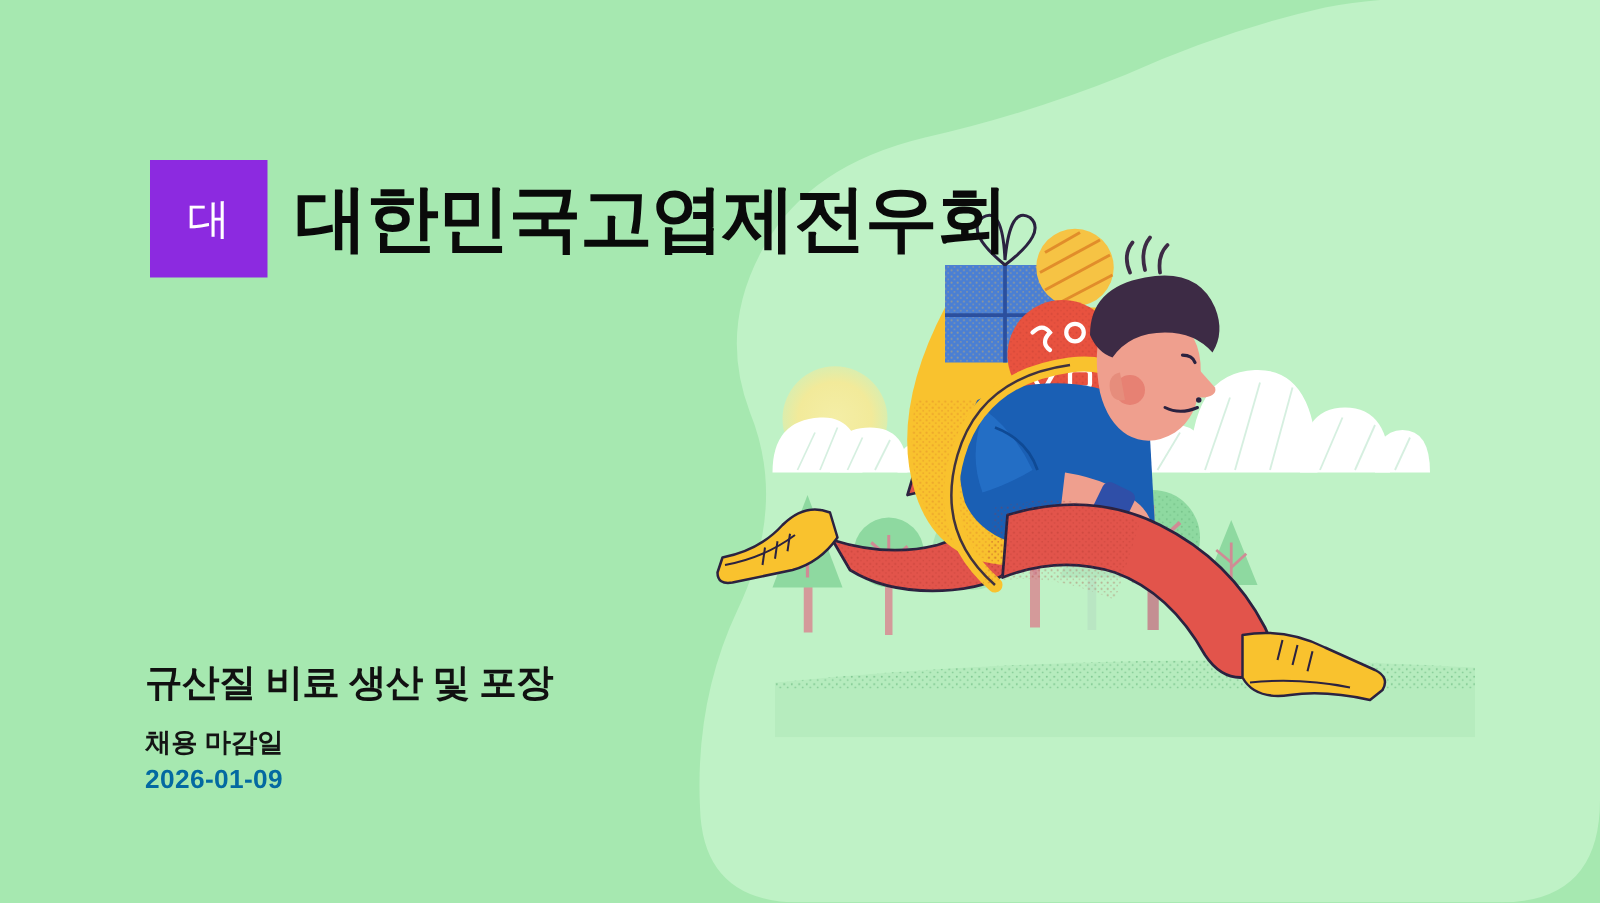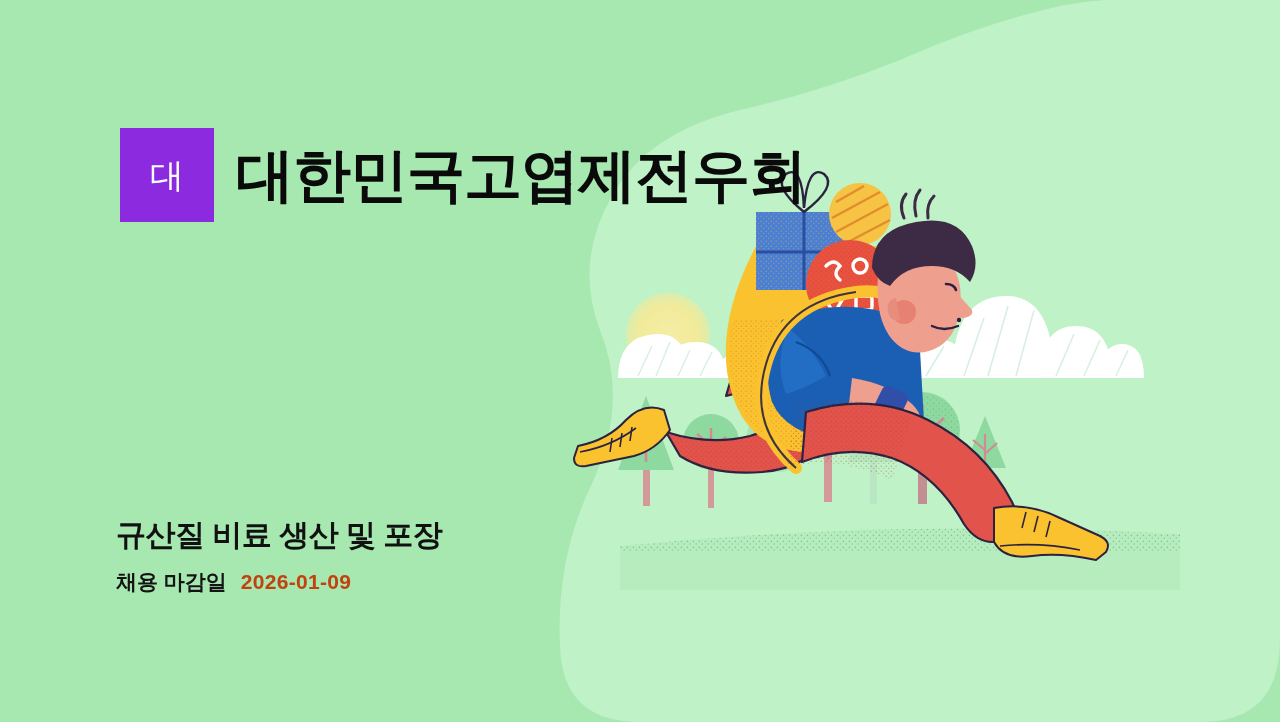--- a/index.html
+++ b/index.html
@@ -73,47 +73,48 @@
     line-height: 1.05;
     white-space: nowrap;
     letter-spacing: -1px;
     text-align: right;
   }
 
   
   #job-info {
     position: absolute;
     left: 116px;
-    top: 516px;
+    top: 528px;
     z-index: 5;
   }
   #job-title {
     font-size: 30px;
     font-weight: 700;
     color: #111111;
     line-height: 1.25;
     letter-spacing: -0.5px;
     white-space: nowrap;
   }
   #deadline-row {
     margin-top: 14px;
     display: flex;
     align-items: baseline;
-    gap: 14px;
+    gap: 4px;
     white-space: nowrap;
+    flex-direction: column;
   }
   #deadline-label {
     font-size: 21px;
     font-weight: 700;
     color: #141414;
   }
   #deadline-date {
     font-size: 21px;
     font-weight: 700;
-    color: #c2410c;
+    color: #0369a1;
     letter-spacing: 0.3px;
   }
 </style>
 </head>
 <body>
 
 <div id="card">
 
   <svg class="blob-layer" viewBox="0 0 1280 722" xmlns="http://www.w3.org/2000/svg" aria-hidden="true">
     <path d="M1280,0 L1280,640 Q1280,722 1200,722 L640,722 Q562,722 560,646

